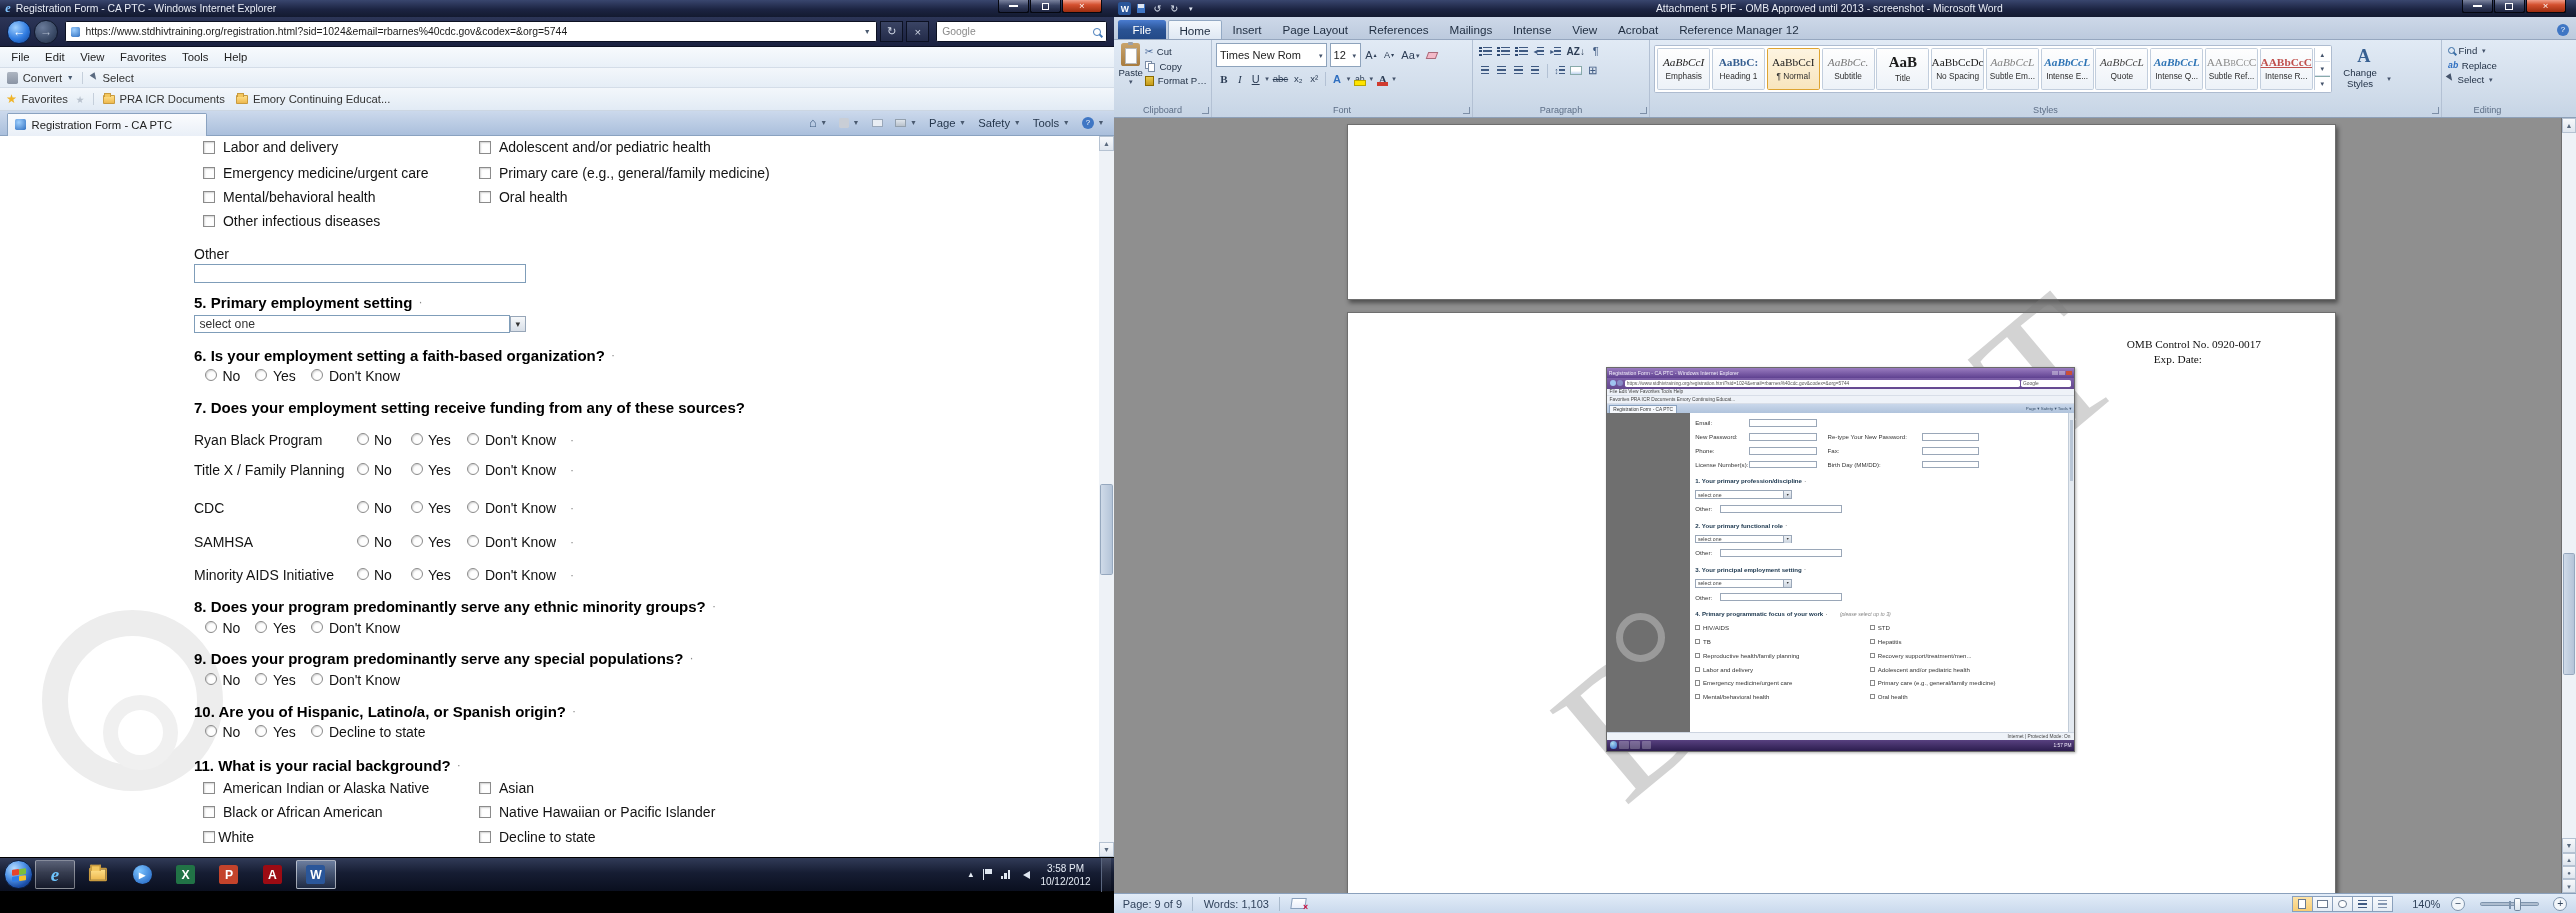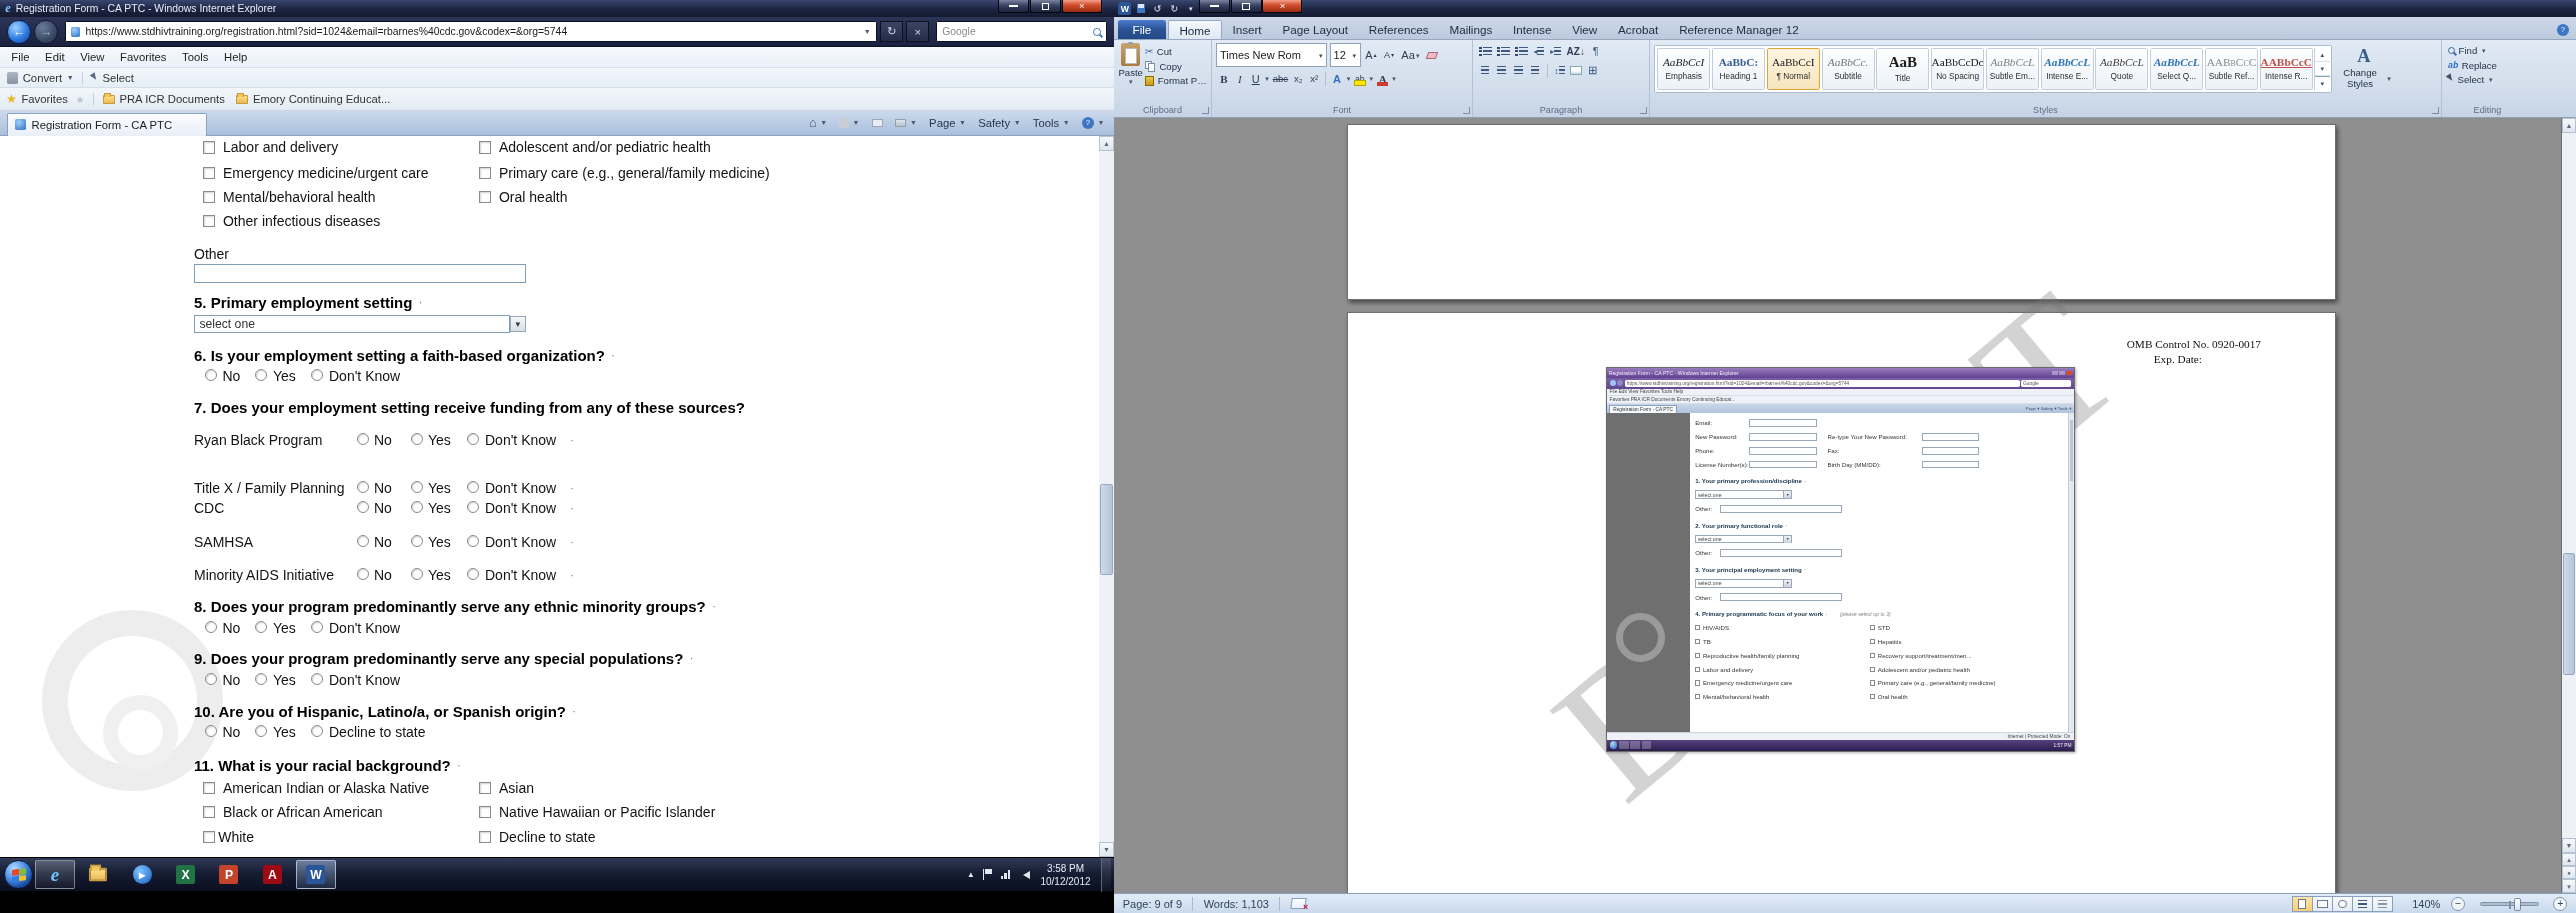--- a/index.html
+++ b/index.html
@@ -336,21 +336,21 @@
       <div class="abs" style="left:194px;top:296px;width:627px;height:15.7px">
         <span class="lb abs" style="left:0">Ryan Black Program</span>
         <span class="rd abs" style="left:163px;top:0.9px"></span>
           <span class="lb abs" style="left:180px">No</span>
         <span class="rd abs" style="left:217px;top:0.9px"></span>
           <span class="lb abs" style="left:234px">Yes</span>
         <span class="rd abs" style="left:273px;top:0.9px"></span>
           <span class="lb abs" style="left:291px">Don't Know</span>
         <span class="dot abs" style="left:370px;top:0.9px">·</span>
       </div>
-      <div class="abs" style="left:194px;top:344px;width:627px;height:15.7px">
+      <div class="abs" style="left:194px;top:326px;width:627px;height:15.7px">
         <span class="lb abs" style="left:0">Title X / Family Planning</span>
         <span class="rd abs" style="left:163px;top:0.9px"></span>
           <span class="lb abs" style="left:180px">No</span>
         <span class="rd abs" style="left:217px;top:0.9px"></span>
           <span class="lb abs" style="left:234px">Yes</span>
         <span class="rd abs" style="left:273px;top:0.9px"></span>
           <span class="lb abs" style="left:291px">Don't Know</span>
         <span class="dot abs" style="left:370px;top:0.9px">·</span>
       </div>
       <div class="abs" style="left:194px;top:364px;width:627px;height:15.7px">
@@ -513,20 +513,21 @@
   <div class="dkbar fx ie-title" style="flex:none;padding:0 0 0 4.4px">
     <span class="fx" style="gap:2.6px">
       <span class="ticon" style="width:13px;height:13px;font-size:8.7px;background:#2a5699">W</span>
       <span class="qat">
           <span class="saveico"></span>
         </span>
       <span class="qat">↺</span>
       <span class="qat">↻</span>
       <span class="qat" style="font-size:6.1px">▼</span>
     </span>
+    <span class="tt" style="flex:1;text-align:center">Attachment 5 PIF - OMB Approved until 2013 - screenshot - Microsoft Word</span>
     <span class="fx" style="align-self:flex-start;margin-right:10.4px">
       <span class="wb">
           <span class="mnbox"></span>
         </span>
       <span class="wb">
           <span class="mxbox"></span>
         </span>
       <span class="wb cl">×</span>
     </span>
   </div>
@@ -692,21 +693,21 @@
         <div class="chip">
             <span class="pv" style="color:#2e74b5;font-style:italic;font-weight:700">AaBbCcL</span>
             <span class="nm">Intense E...</span>
           </div>
         <div class="chip">
             <span class="pv" style="font-style:italic;color:#444">AaBbCcL</span>
             <span class="nm">Quote</span>
           </div>
         <div class="chip">
             <span class="pv" style="color:#2e74b5;font-style:italic;font-weight:700">AaBbCcL</span>
-            <span class="nm">Select Q...</span>
+            <span class="nm">Intense Q...</span>
           </div>
         <div class="chip">
             <span class="pv" style="color:#8a8a8a;font-variant:small-caps">AABbCcC</span>
             <span class="nm">Subtle Ref...</span>
           </div>
         <div class="chip">
             <span class="pv" style="color:#c0504d;font-weight:700;text-decoration:underline">AABbCcC</span>
             <span class="nm">Intense R...</span>
           </div>
         <div class="arrcol">

